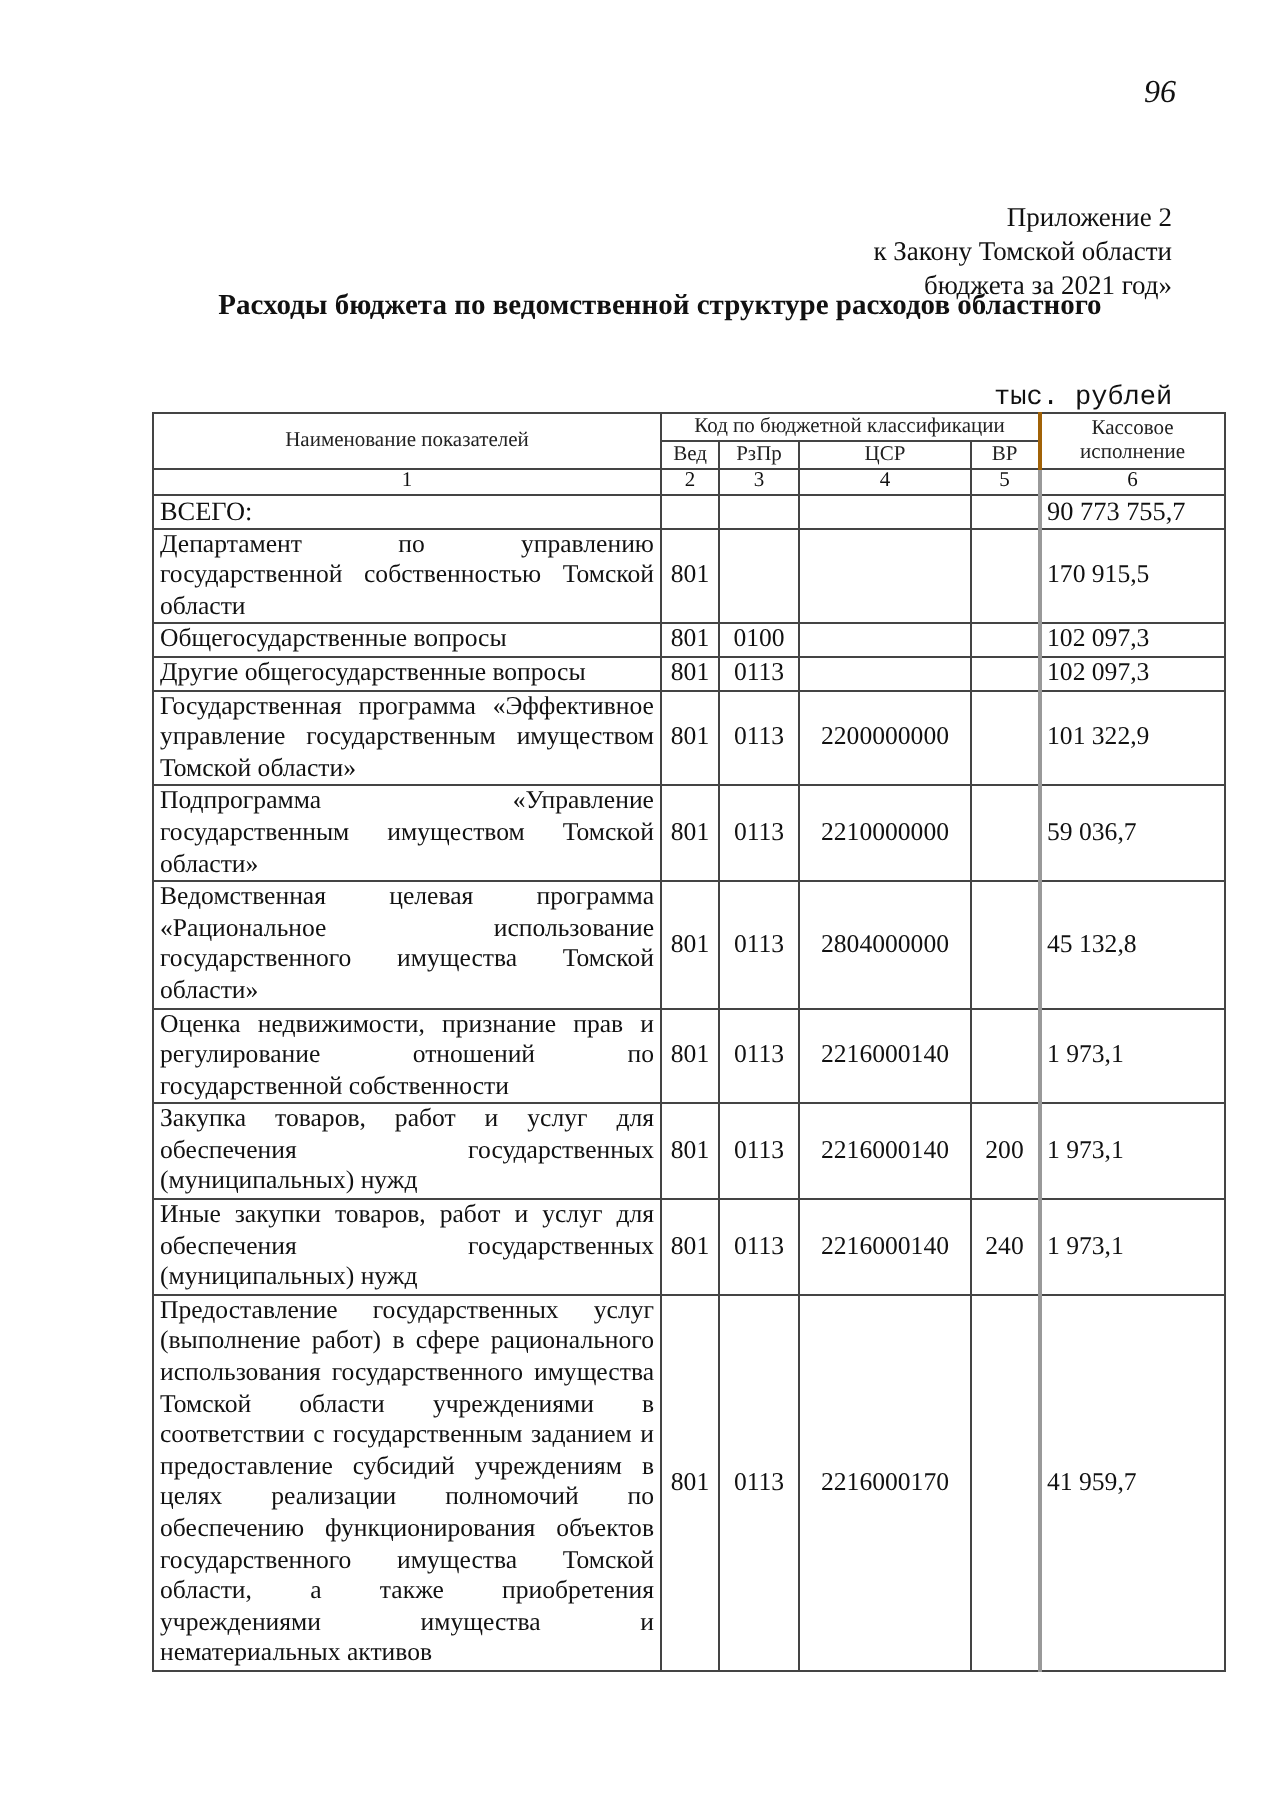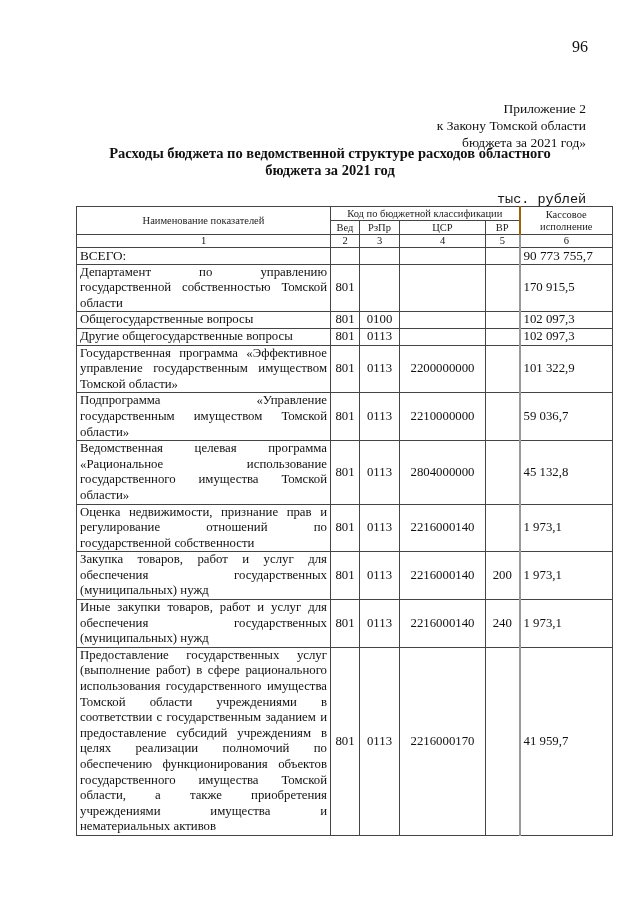--- a/index.html
+++ b/index.html
@@ -1,21 +1,21 @@
 <!DOCTYPE html>
 <html><head>
 <meta charset="utf-8">
 <style>
   html, body { margin: 0; padding: 0; background: #ffffff; }
   body {
     width: 640px; height: 905px; position: relative; overflow: hidden;
     font-family: "Liberation Serif", "DejaVu Serif", serif; color: #111;
   }
   .page-number {
-    position: absolute; top: 38px; right: 52px; font-size: 16px;
+    position: absolute; top: 38px; right: 52px; font-size: 16px; font-style: italic;
   }
   .appendix {
     position: absolute; top: 64px; right: 54px; text-align: right;
     font-size: 13.5px; line-height: 17px; margin-top: 36px;
   }
   .appendix div { white-space: nowrap; }
   .doc-title {
     position: absolute; top: 145px; left: 60px; width: 540px; text-align: center;
     font-weight: bold; font-size: 14.5px; line-height: 17px;
   }
@@ -46,21 +46,20 @@
 <div class="page-number">96</div>
 
 <div class="appendix">
   <div>Приложение 2</div>
   <div>к Закону Томской области</div>
   <div>бюджета за 2021 год»</div>
 </div>
 
 <div class="doc-title">
   <div>Расходы бюджета по ведомственной структуре расходов областного</div>
-  <div>бюджета за 2021 год</div>
 </div>
 
 <div class="units">тыс. рублей</div>
 
 <table class="budget">
   <colgroup>
     <col style="width:254px">
     <col style="width:29px">
     <col style="width:40px">
     <col style="width:86px">

